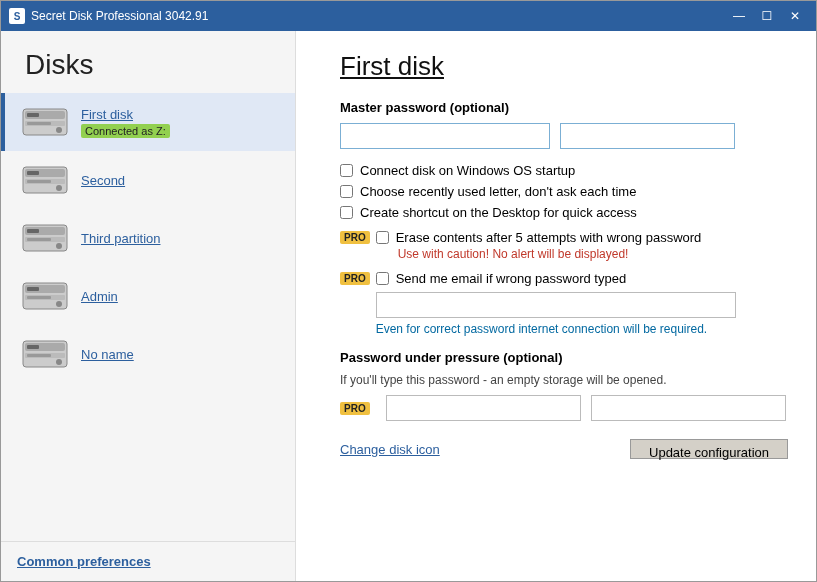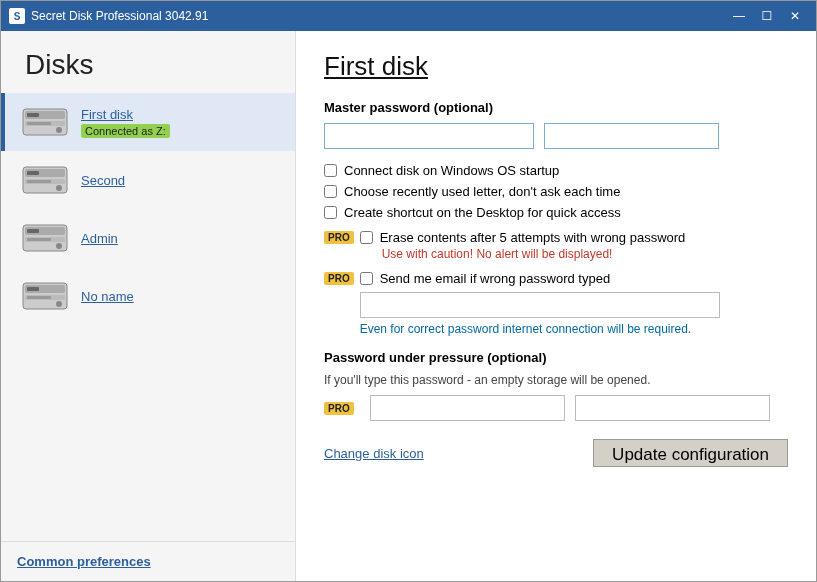--- a/index.html
+++ b/index.html
@@ -59,20 +59,21 @@
       cursor: pointer;
       display: flex;
       align-items: center;
       justify-content: center;
       font-size: 12px;
     }
     .content {
       display: flex;
       flex: 1;
       overflow: hidden;
+      gap: 16px;
     }
     
     .sidebar {
       width: 295px;
       background: #f5f5f5;
       border-right: 1px solid #ddd;
       display: flex;
       flex-direction: column;
       flex-shrink: 0;
     }
@@ -248,23 +249,23 @@
     .change-icon-link {
       color: #2c5f9e;
       text-decoration: underline;
       cursor: pointer;
       font-size: 13px;
     }
     .update-btn {
       background: #d4d0c8;
       border: 1px solid #999;
       padding: 5px 18px;
-      font-size: 17px;
-      cursor: pointer;
-      height: 28px;
+      font-size: 13px;
+      cursor: pointer;
+      height: 20px;
     }
 
     
     .hdd-svg { width: 48px; height: 38px; }
   </style>
 </head>
 <body>
 
 <div class="window">
 
@@ -306,20 +307,33 @@
             <rect x="4" y="18" width="40" height="5" rx="1" ry="1" fill="#bbb"></rect>
             <circle cx="38" cy="27" r="3" fill="#888"></circle>
             <rect x="6" y="10" width="12" height="4" rx="1" fill="#666"></rect>
             <rect x="6" y="19" width="24" height="3" rx="1" fill="#999"></rect>
           </svg>
           <div class="disk-info">
             <span class="disk-name">Second</span>
           </div>
         </div>
 
+        <div class="disk-item">
+          <svg class="hdd-svg disk-icon" viewBox="0 0 48 38">
+            <rect x="2" y="6" width="44" height="26" rx="3" ry="3" fill="#ccc" stroke="#888" stroke-width="1"></rect>
+            <rect x="4" y="8" width="40" height="8" rx="2" ry="2" fill="#aaa"></rect>
+            <rect x="4" y="18" width="40" height="5" rx="1" ry="1" fill="#bbb"></rect>
+            <circle cx="38" cy="27" r="3" fill="#888"></circle>
+            <rect x="6" y="10" width="12" height="4" rx="1" fill="#666"></rect>
+            <rect x="6" y="19" width="24" height="3" rx="1" fill="#999"></rect>
+          </svg>
+          <div class="disk-info">
+            <span class="disk-name">Third partition</span>
+          </div>
+        </div>
 
         <div class="disk-item">
           <svg class="hdd-svg disk-icon" viewBox="0 0 48 38">
             <rect x="2" y="6" width="44" height="26" rx="3" ry="3" fill="#ccc" stroke="#888" stroke-width="1"></rect>
             <rect x="4" y="8" width="40" height="8" rx="2" ry="2" fill="#aaa"></rect>
             <rect x="4" y="18" width="40" height="5" rx="1" ry="1" fill="#bbb"></rect>
             <circle cx="38" cy="27" r="3" fill="#888"></circle>
             <rect x="6" y="10" width="12" height="4" rx="1" fill="#666"></rect>
             <rect x="6" y="19" width="24" height="3" rx="1" fill="#999"></rect>
           </svg>

